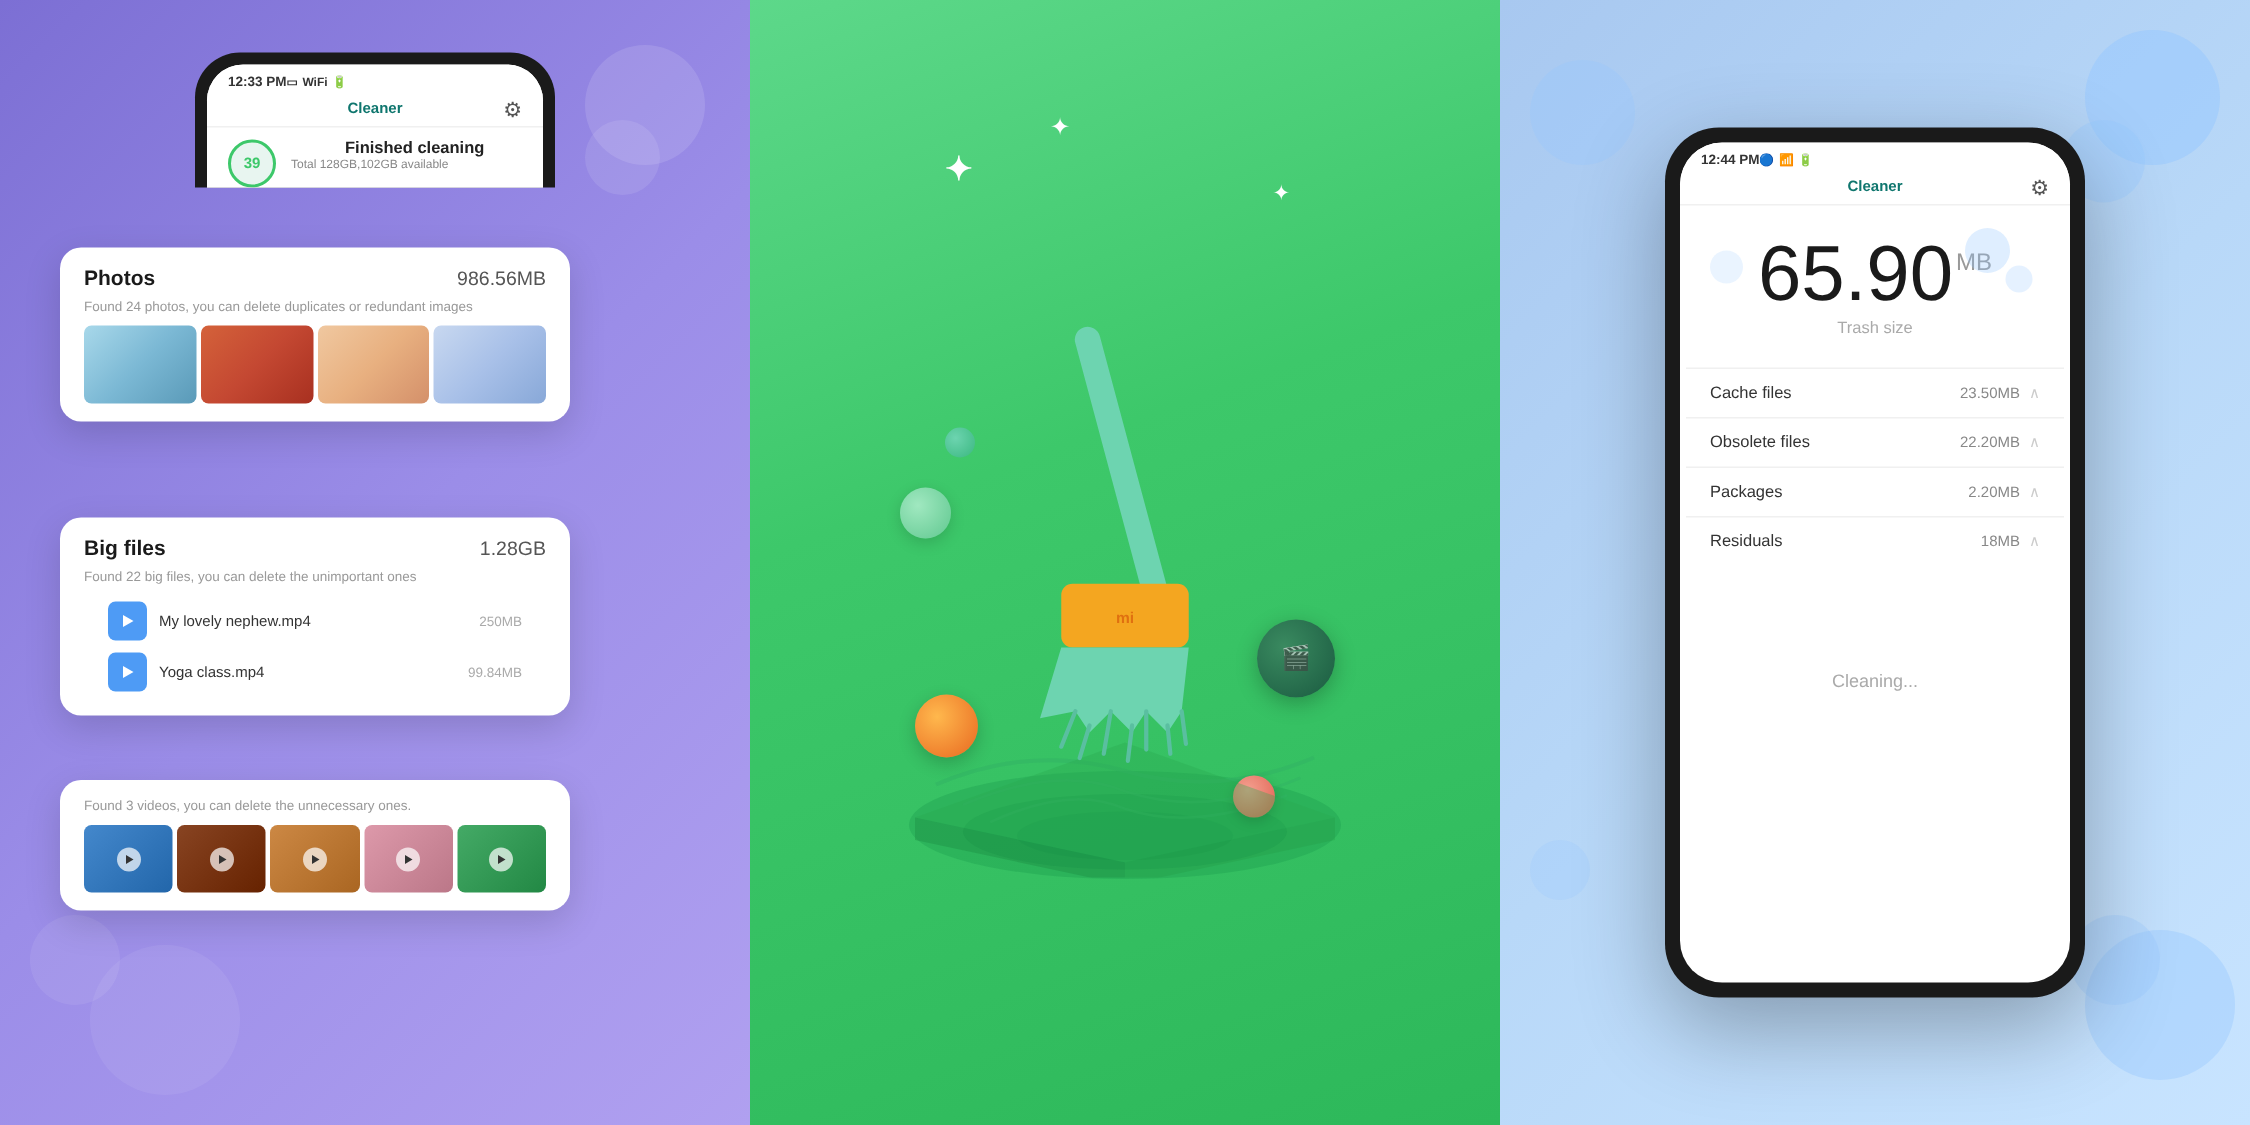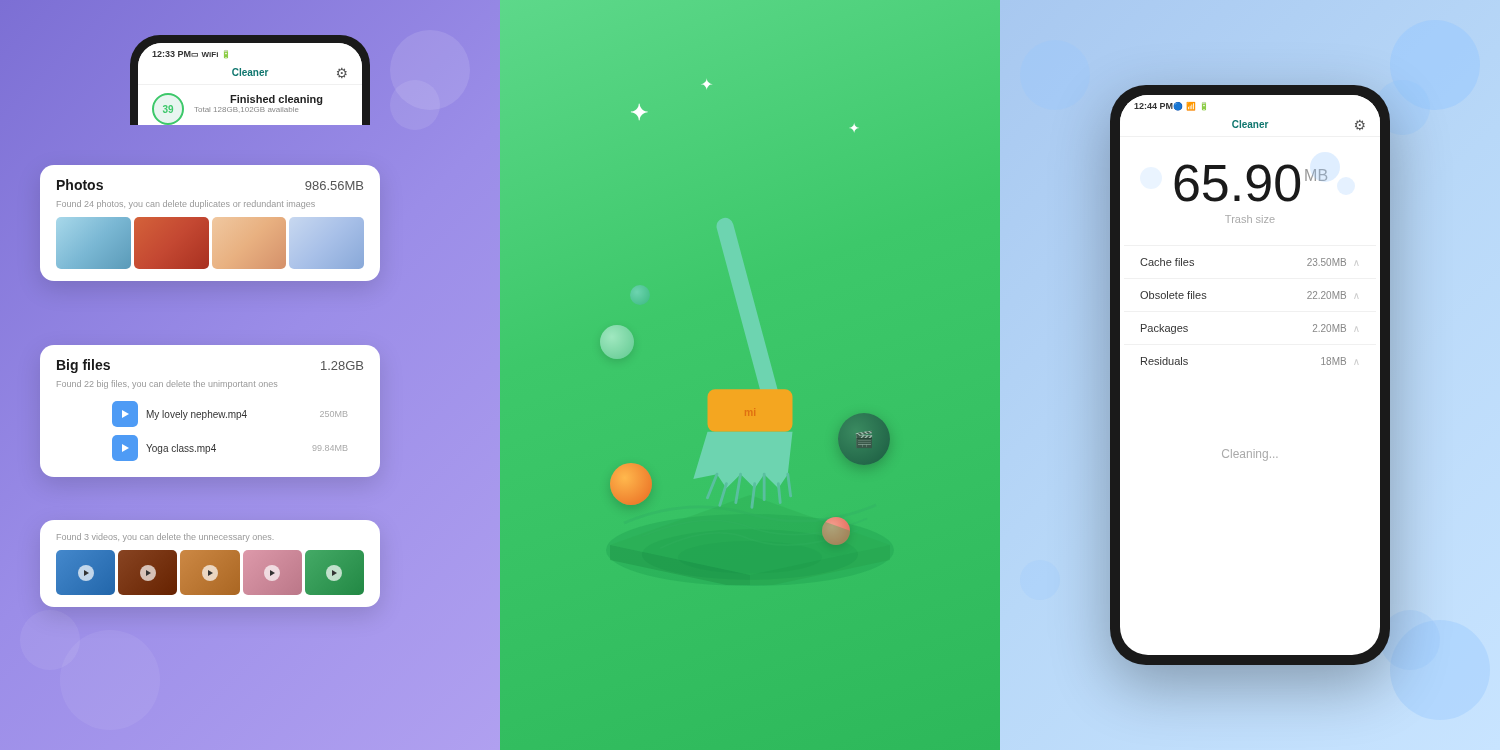--- a/index.html
+++ b/index.html
@@ -230,21 +230,20 @@
       flex: 1;
       height: 52px;
       border-radius: 5px;
     }
 
     .fc-file-row {
       display: flex;
       align-items: center;
       padding: 4px 16px;
       gap: 8px;
-      margin-left: 40px;
     }
 
     .fc-file-icon {
       width: 26px;
       height: 26px;
       border-radius: 5px;
       background: #4e9bf5;
       display: flex;
       align-items: center;
       justify-content: center;

